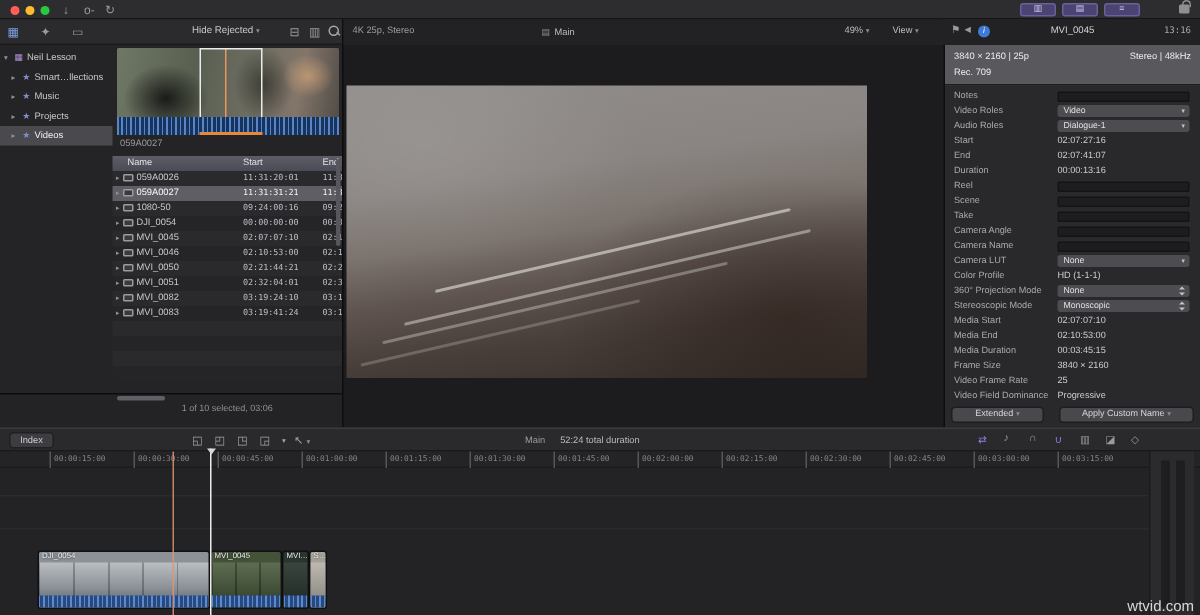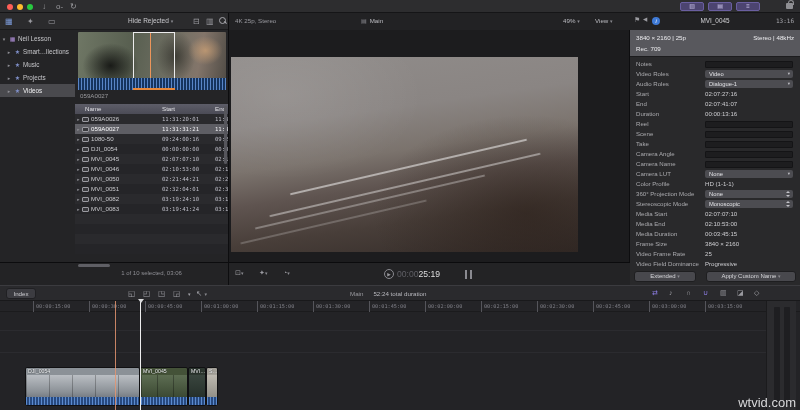--- a/index.html
+++ b/index.html
@@ -125,21 +125,21 @@
   .clip.c-grn{background:#445238;}
   .clip.c-drk .thumbs{background:linear-gradient(180deg,#39453e,#242e28);}
   .clip.c-drk{background:#2c362f;}
   .clip.c-lt .thumbs{background:linear-gradient(180deg,#bdb9b0,#8f8c84);}
   .clip.c-lt{background:#a5a29a;}
   .meters{position:absolute;top:301px;left:766px;width:30px;height:109px;background:#2b2b2e;border-left:1px solid #1b1b1d;}
   .mtrack{position:absolute;top:6px;width:6px;height:98px;background:#1e1e21;border-radius:1px;}
   .playhead{position:absolute;top:299px;left:140px;width:1px;height:111px;background:#ededee;z-index:8;}
   .playhead::before{content:"";position:absolute;top:0;left:-2.5px;border-left:3px solid transparent;border-right:3px solid transparent;border-top:4px solid #d8d8da;}
   .skimline{position:absolute;top:301px;left:115px;width:1px;height:109px;background:rgba(228,148,112,.85);z-index:7;}
-  .watermark{position:absolute;right:4px;bottom:0px;font-size:13px;color:#d8d8da;z-index:9;}
+  .watermark{position:absolute;right:4px;bottom:0px;font-size:10px;color:#d8d8da;z-index:9;}
 </style>
 </head>
 <body>
 
 <div id="stage">
 
   <div class="winbar">
     <span class="light" style="left:7px;background:#ff5f57"></span>
     <span class="light" style="left:17px;background:#febc2e"></span>
     <span class="light" style="left:27px;background:#28c840"></span>
@@ -209,31 +209,20 @@
       <span class="vmain"><span class="ic">▤</span><span>Main</span></span>
       <span class="vzoom"><span>49%</span> <span class="caret">▾</span></span>
       <span class="vview"><span>View</span> <span class="caret">▾</span></span>
     </div>
     <div class="video">
       <div class="streak" style="left:16%;top:56%;width:70%"></div>
       <div class="streak" style="left:10%;top:65%;width:80%;opacity:.8"></div>
       <div class="streak" style="left:6%;top:74%;width:68%;opacity:.6"></div>
       <div class="streak" style="left:2%;top:84%;width:55%;opacity:.4"></div>
     </div>
-    <div class="vtransport">
-      <span class="vtic" style="left:6px"><span>⊡</span><span class="caret">▾</span></span>
-      <span class="vtic" style="left:30px"><span>✦</span><span class="caret">▾</span></span>
-      <span class="vtic" style="left:54px"><span>◔</span><span class="caret">▾</span></span>
-      <span class="playc">▶</span>
-      <span class="tcwrap"><span class="tcdim">00:00</span><span class="tcval">25:19</span></span>
-      <span class="skimbars">
-          <i style="left:0"></i>
-          <i style="left:5px"></i>
-        </span>
-    </div>
   </div>
 
   <div class="inspector">
     <div class="ititle">
       <span class="ic" style="left:4px">⚑</span>
       <span class="ic" style="left:13px;font-size:5.5px">◀</span>
       <span class="infoc">i</span>
       <span class="iclip">MVI_0045</span>
       <span class="idur">13:16</span>
     </div>

